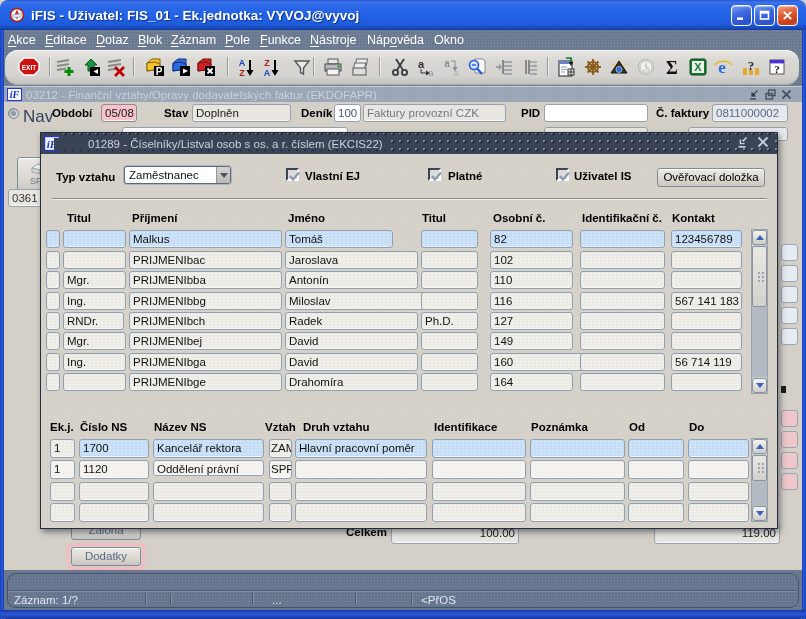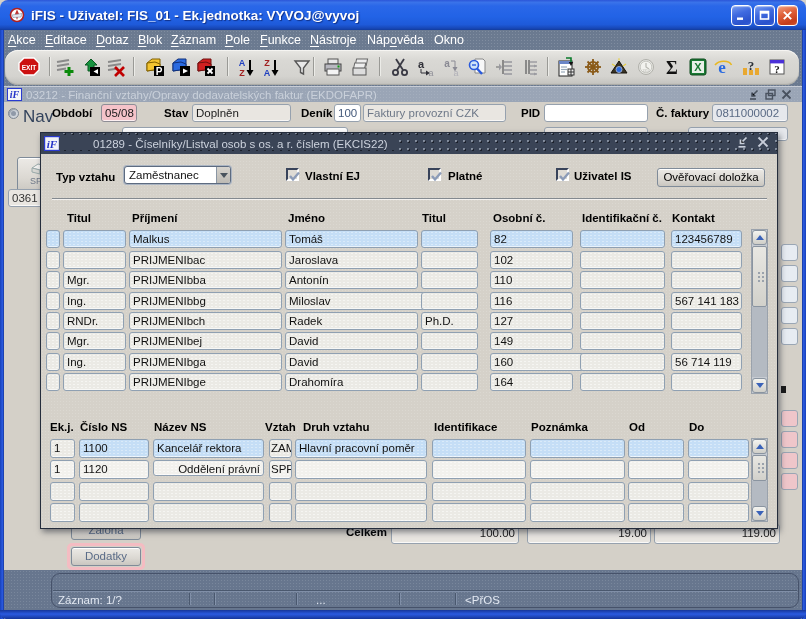--- a/index.html
+++ b/index.html
@@ -105,21 +105,21 @@
 .dlg-titlebar {
   position:absolute; left:0; top:0; width:100%; height:21px; background:#3a4456;
   background-image:
     radial-gradient(rgba(190,200,215,.55) 1px, transparent 1.2px),
     radial-gradient(rgba(20,24,34,.8) 1px, transparent 1.2px);
   background-size:8px 8px, 8px 8px;
   background-position:3px 4px, 4px 5px;
   display:flex; align-items:center;
 }
 .dlg-titlebar .dlg-title {
-  color:#ccd2dd; font-size:11.5px; margin-left:5px; white-space:nowrap;
+  color:#ccd2dd; font-size:11.5px; white-space:nowrap;
   background:#3a4456; padding-right:8px; box-shadow: -6px 0 0 #3a4456; padding-left: 28px;
 }
 .dlg-icon { width:16px; height:15px; margin-left:3px; flex:0 0 auto; background:#3a4456; box-shadow:0 0 0 3px #3a4456; }
 .dlg-btns { position:absolute; right:6px; top:3px; display:flex; gap:8px; background:#3a4456; padding:0 2px; }
 .dlg-btns svg { display:block; }
 .dlg-body { position:absolute; left:0; top:21px; right:0; bottom:0;
   background-image:radial-gradient(rgba(255,255,255,.15) .7px, transparent .8px); background-size:3px 3px; }
 
 .combo { position:absolute; border:1px solid #5d6b80; border-radius:3px; background:#fff;
   box-shadow:0 0 0 1px #aab4c2; font-size:11.5px; color:#111; }
@@ -158,21 +158,21 @@
 .sthumb { position:absolute; left:0; width:15px;
   background:linear-gradient(180deg,#e8e7e2,#d2d1cb); border:1px solid #8a94a0; border-radius:2px; }
 .sthumb .grip { position:absolute; left:3px; top:50%; margin-top:-7px; width:9px; height:14px;
   background-image:radial-gradient(#9aa2ac 1px, transparent 1.2px); background-size:4px 4px; background-position:1px 1px; }
 .strack-dark { position:absolute; left:0; width:15px; background:#b4bac2; }
 
 
 .statusband { position:absolute; left:4px; right:4px; top:570px; height:40px; background:#67768e;
   background-image:radial-gradient(rgba(255,255,255,.12) .8px, transparent .9px); background-size:3px 3px; }
 .status-pill { position:absolute; left:3px; top:3px; right:3px; height:35px;
-  border:1px solid #46526a; border-radius:9px;margin-left:44px; }
+  border:1px solid #46526a; border-radius:9px; }
 .st-divider-h { position:absolute; left:1px; right:1px; top:16px; height:1px; background:#4a586e; box-shadow:0 1px 0 rgba(160,175,200,.45); }
 .st-seg-div { position:absolute; top:19px; bottom:2px; width:1px; background:#4a586e; box-shadow:1px 0 0 rgba(160,175,200,.45); }
 .st-text { position:absolute; top:20px; color:#e2e8f2; font-size:11.5px; white-space:nowrap; }
 
 .sliver { position:absolute; border:1px solid #9aa6b4; border-radius:3px; background:#e7ecf2; }
 .sliver.pinkish { background:#efc6ca; }
 
 </style></head><body>
 
 <div class="screen">
@@ -540,21 +540,20 @@
 <div class="abs" style="left:777px; top:300px; width:5px; height:7px; background:#1a1a1a"></div>
 <div class="sliver pinkish" style="left:777px; top:324px; width:17px; height:17px"></div>
 <div class="sliver pinkish" style="left:777px; top:345px; width:17px; height:17px"></div>
 <div class="sliver pinkish" style="left:777px; top:366px; width:17px; height:17px"></div>
 <div class="sliver pinkish" style="left:777px; top:387px; width:17px; height:17px"></div>
 <div class="btn3d" style="left:67px; top:435px; width:70px; height:19px; line-height:17px">Záloha</div>
 <div class="abs" style="left:63px; top:457px; width:78px; height:27px; border:3px solid #f4bcc2; border-radius:5px"></div>
 <div class="btn3d" style="left:67px; top:461px; width:70px; height:19px; line-height:17px">Dodatky</div>
 <div class="lbl" style="left:342px; top:440px">Celkem</div>
 <div class="fld" style="left:387px; top:438px; width:128px; height:20px; text-align:right">100.00</div>
-<div class="fld" style="left:523px; top:438px; width:124px; height:20px; text-align:right">19.00</div>
 <div class="fld" style="left:650px; top:438px; width:126px; height:20px; text-align:right">119.00</div>
 </div>
 <div class="dialog">
 <div class="dlg-titlebar">
 <span class="dlg-icon"><svg width="16" height="15" viewBox="0 0 16 15">
             <rect x="0.5" y="0.5" width="15" height="14" fill="#f2f4f8" stroke="#2a3ad0" stroke-width="1.4"></rect>
             <text x="8" y="11.5" font-size="11" font-weight="bold" font-style="italic" fill="#2030c8" text-anchor="middle" font-family="serif">iF</text>
           </svg></span>
 <span class="dlg-title">01289 - Číselníky/Listval osob s os. a r. číslem (EKCIS22)</span>
 <div class="dlg-btns">
@@ -607,21 +606,21 @@
 <div class="th" style="left:26px; top:58px">Titul</div>
 <div class="th" style="left:91px; top:58px">Příjmení</div>
 <div class="th" style="left:247px; top:58px">Jméno</div>
 <div class="th" style="left:381px; top:58px">Titul</div>
 <div class="th" style="left:452px; top:58px">Osobní č.</div>
 <div class="th" style="left:541px; top:58px">Identifikační č.</div>
 <div class="th" style="left:631px; top:58px">Kontakt</div>
 <div class="cell sel" style="left:5px; top:76px; width:14px; padding:0"></div>
 <div class="cell sel" style="left:22px; top:76px; width:63px"></div>
 <div class="cell sel" style="left:88px; top:76px; width:153px">Malkus</div>
-<div class="cell sel" style="left:244px; top:76px; width:133px">Tomáš</div>
+<div class="cell sel" style="left:244px; top:76px; width:108px">Tomáš</div>
 <div class="cell sel" style="left:380px; top:76px; width:57px"></div>
 <div class="cell sel" style="left:449px; top:76px; width:83px">82</div>
 <div class="cell sel" style="left:539px; top:76px; width:85px"></div>
 <div class="cell sel" style="left:630px; top:76px; width:71px">123456789</div>
 <div class="cell" style="left:5px; top:97px; width:14px; padding:0"></div>
 <div class="cell" style="left:22px; top:97px; width:63px"></div>
 <div class="cell" style="left:88px; top:97px; width:153px">PRIJMENIbac</div>
 <div class="cell" style="left:244px; top:97px; width:133px">Jaroslava</div>
 <div class="cell" style="left:380px; top:97px; width:57px"></div>
 <div class="cell" style="left:449px; top:97px; width:83px">102</div>
@@ -688,31 +687,31 @@
 <div class="th" style="left:9px; top:267px">Ek.j.</div>
 <div class="th" style="left:39px; top:267px">Číslo NS</div>
 <div class="th" style="left:113px; top:267px">Název NS</div>
 <div class="th" style="left:224px; top:267px">Vztah</div>
 <div class="th" style="left:262px; top:267px">Druh vztahu</div>
 <div class="th" style="left:393px; top:267px">Identifikace</div>
 <div class="th" style="left:490px; top:267px">Poznámka</div>
 <div class="th" style="left:588px; top:267px">Od</div>
 <div class="th" style="left:648px; top:267px">Do</div>
 <div class="cell" style="left:9px; top:285px; width:25px; height:19px;">1</div>
-<div class="cell sel" style="left:38px; top:285px; width:70px; height:19px;">1100</div>
+<div class="cell sel" style="left:38px; top:285px; width:70px; height:19px;">1700</div>
 <div class="cell sel" style="left:112px; top:285px; width:111px; height:19px;">Kancelář rektora</div>
 <div class="cell" style="left:228px; top:285px; width:23px; height:19px; padding:0 1px;">ZAM</div>
 <div class="cell sel" style="left:254px; top:285px; width:132px; height:19px;">Hlavní pracovní poměr</div>
 <div class="cell sel" style="left:391px; top:285px; width:94px; height:19px;"></div>
 <div class="cell sel" style="left:489px; top:285px; width:95px; height:19px;"></div>
 <div class="cell sel" style="left:587px; top:285px; width:56px; height:19px;"></div>
 <div class="cell sel" style="left:647px; top:285px; width:61px; height:19px;"></div>
 <div class="cell white" style="left:9px; top:306px; width:25px; height:19px;">1</div>
 <div class="cell white" style="left:38px; top:306px; width:70px; height:19px;">1120</div>
-<div class="cell white" style="left:112px; top:306px; width:111px; height:16px;text-align:right;">Oddělení právní</div>
+<div class="cell white" style="left:112px; top:306px; width:111px; height:16px;">Oddělení právní</div>
 <div class="cell white" style="left:228px; top:306px; width:23px; height:19px; padding:0 1px;">SPR</div>
 <div class="cell white" style="left:254px; top:306px; width:132px; height:19px;"></div>
 <div class="cell white" style="left:391px; top:306px; width:94px; height:19px;"></div>
 <div class="cell white" style="left:489px; top:306px; width:95px; height:19px;"></div>
 <div class="cell white" style="left:587px; top:306px; width:56px; height:19px;"></div>
 <div class="cell white" style="left:647px; top:306px; width:61px; height:19px;"></div>
 <div class="cell" style="left:9px; top:328px; width:25px; height:19px;"></div>
 <div class="cell" style="left:38px; top:328px; width:70px; height:19px;"></div>
 <div class="cell" style="left:112px; top:328px; width:111px; height:19px;"></div>
 <div class="cell" style="left:228px; top:328px; width:23px; height:19px; padding:0 1px;"></div>

